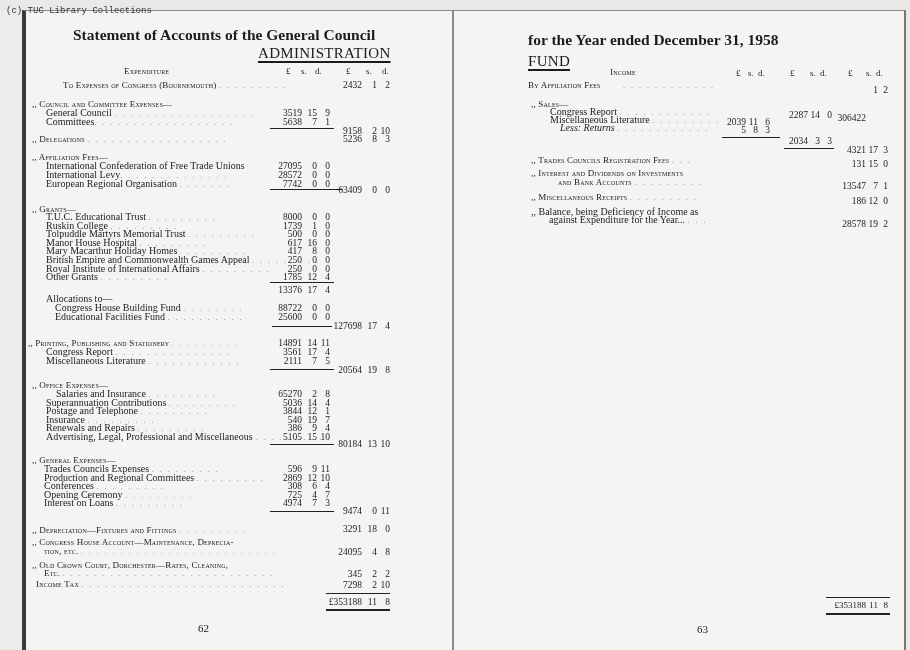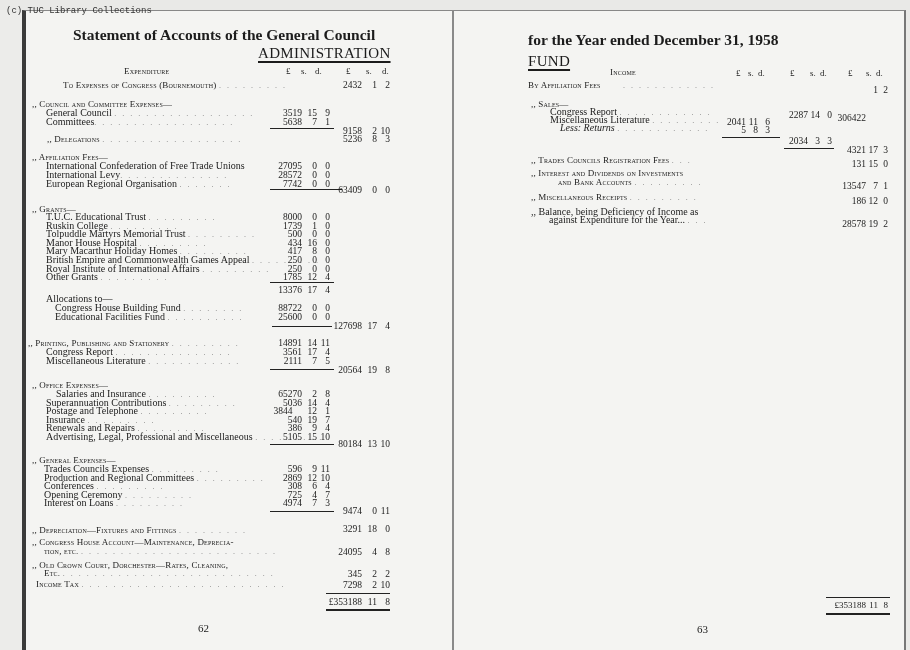--- a/index.html
+++ b/index.html
@@ -65,21 +65,21 @@
 <div class="col" style="left:318px; width:12px; top:109px;">9</div>
 <div class="abs txt" style="left:46px; top:117px;"><span>Committees</span><span class="dots">..................</span></div>
 <div class="col" style="left:270px; width:32px; top:118px;">5638</div>
 <div class="col" style="left:303px; width:14px; top:118px;">7</div>
 <div class="col" style="left:318px; width:12px; top:118px;">1</div>
 <div class="rule" style="left:270px; top:128px; width:64px;"></div>
 <div class="col" style="left:320px; width:42px; top:127px;">9158</div>
 <div class="col" style="left:365px; width:12px; top:127px;">2</div>
 <div class="col" style="left:378px; width:12px; top:127px;">10</div>
 
-<div class="abs sc" style="left:32px; top:134px;margin-left:15px;"><span>,, Delegations</span> <span class="dots">..................</span></div>
+<div class="abs sc" style="left:32px; top:134px;"><span>,, Delegations</span> <span class="dots">..................</span></div>
 <div class="col" style="left:320px; width:42px; top:135px;">5236</div>
 <div class="col" style="left:365px; width:12px; top:135px;">8</div>
 <div class="col" style="left:378px; width:12px; top:135px;">3</div>
 
 <div class="abs sc" style="left:32px; top:152px;">,, Affiliation Fees—</div>
 <div class="abs txt" style="left:46px; top:161px;">International Confederation of Free Trade Unions</div>
 <div class="col" style="left:264px; width:38px; top:162px;">27095</div>
 <div class="col" style="left:303px; width:14px; top:162px;">0</div>
 <div class="col" style="left:318px; width:12px; top:162px;">0</div>
 <div class="abs txt" style="left:46px; top:170px;"><span>International Levy</span><span class="dots">..............</span></div>
@@ -103,21 +103,21 @@
     <div class="col" style="left:318px; width:12px; top:213px;">0</div>
     <div class="abs txt" style="left:46px; top:220.6px;"><span>Ruskin College</span> <span class="dots">.........</span></div>
     <div class="col" style="left:264px; width:38px; top:221.6px;">1739</div>
     <div class="col" style="left:303px; width:14px; top:221.6px;">1</div>
     <div class="col" style="left:318px; width:12px; top:221.6px;">0</div>
     <div class="abs txt" style="left:46px; top:229.2px;"><span>Tolpuddle Martyrs Memorial Trust</span> <span class="dots">.........</span></div>
     <div class="col" style="left:264px; width:38px; top:230.2px;">500</div>
     <div class="col" style="left:303px; width:14px; top:230.2px;">0</div>
     <div class="col" style="left:318px; width:12px; top:230.2px;">0</div>
     <div class="abs txt" style="left:46px; top:237.8px;"><span>Manor House Hospital</span> <span class="dots">.........</span></div>
-    <div class="col" style="left:264px; width:38px; top:238.8px;">434</div>
+    <div class="col" style="left:264px; width:38px; top:238.8px;">617</div>
     <div class="col" style="left:303px; width:14px; top:238.8px;">16</div>
     <div class="col" style="left:318px; width:12px; top:238.8px;">0</div>
     <div class="abs txt" style="left:46px; top:246.4px;"><span>Mary Macarthur Holiday Homes</span> <span class="dots">.........</span></div>
     <div class="col" style="left:264px; width:38px; top:247.4px;">417</div>
     <div class="col" style="left:303px; width:14px; top:247.4px;">8</div>
     <div class="col" style="left:318px; width:12px; top:247.4px;">0</div>
     <div class="abs txt" style="left:46px; top:255px;"><span>British Empire and Commonwealth Games Appeal</span> <span class="dots">.........</span></div>
     <div class="col" style="left:264px; width:38px; top:256px;">250</div>
     <div class="col" style="left:303px; width:14px; top:256px;">0</div>
     <div class="col" style="left:318px; width:12px; top:256px;">0</div>
@@ -169,21 +169,21 @@
 <div id="office-list">
     <div class="abs txt" style="left:56px; top:389px;"><span>Salaries and Insurance</span> <span class="dots">.........</span></div>
     <div class="col" style="left:264px; width:38px; top:390px;">65270</div>
     <div class="col" style="left:303px; width:14px; top:390px;">2</div>
     <div class="col" style="left:318px; width:12px; top:390px;">8</div>
     <div class="abs txt" style="left:46px; top:397.6px;"><span>Superannuation Contributions</span> <span class="dots">.........</span></div>
     <div class="col" style="left:264px; width:38px; top:398.6px;">5036</div>
     <div class="col" style="left:303px; width:14px; top:398.6px;">14</div>
     <div class="col" style="left:318px; width:12px; top:398.6px;">4</div>
     <div class="abs txt" style="left:46px; top:406.2px;"><span>Postage and Telephone</span> <span class="dots">.........</span></div>
-    <div class="col" style="left:264px; width:38px; top:407.2px;text-align:center;">3844</div>
+    <div class="col" style="left:264px; width:38px; top:407.2px;">3844</div>
     <div class="col" style="left:303px; width:14px; top:407.2px;">12</div>
     <div class="col" style="left:318px; width:12px; top:407.2px;">1</div>
     <div class="abs txt" style="left:46px; top:414.8px;"><span>Insurance</span> <span class="dots">.........</span></div>
     <div class="col" style="left:264px; width:38px; top:415.8px;">540</div>
     <div class="col" style="left:303px; width:14px; top:415.8px;">19</div>
     <div class="col" style="left:318px; width:12px; top:415.8px;">7</div>
     <div class="abs txt" style="left:46px; top:423.4px;"><span>Renewals and Repairs</span> <span class="dots">.........</span></div>
     <div class="col" style="left:264px; width:38px; top:424.4px;">386</div>
     <div class="col" style="left:303px; width:14px; top:424.4px;">9</div>
     <div class="col" style="left:318px; width:12px; top:424.4px;">4</div>
@@ -275,21 +275,21 @@
 <div class="col" style="left:830px; width:36px; top:86px;margin-top:28px;">306422</div>
 <div class="col" style="left:868px; width:10px; top:86px;">1</div>
 <div class="col" style="left:880px; width:8px; top:86px;">2</div>
 
 <div class="abs sc" style="left:531px; top:99px;">,, Sales—</div>
 <div class="abs txt" style="left:550px; top:107px;"><span>Congress Report</span> <span class="dots">............</span></div>
 <div class="col" style="left:780px; width:28px; top:111px;">2287</div>
 <div class="col" style="left:810px; width:10px; top:111px;">14</div>
 <div class="col" style="left:824px; width:8px; top:111px;">0</div>
 <div class="abs txt" style="left:550px; top:115px;"><span>Miscellaneous Literature</span> <span class="dots">.........</span></div>
-<div class="col" style="left:720px; width:26px; top:118px;">2041</div>
+<div class="col" style="left:720px; width:26px; top:118px;">2039</div>
 <div class="col" style="left:748px; width:10px; top:118px;">11</div>
 <div class="col" style="left:762px; width:8px; top:118px;">6</div>
 <div class="abs txt" style="left:560px; top:123px;"><i>Less: Returns</i> <span class="dots">............</span></div>
 <div class="col" style="left:720px; width:26px; top:126px;">5</div>
 <div class="col" style="left:748px; width:10px; top:126px;">8</div>
 <div class="col" style="left:762px; width:8px; top:126px;">3</div>
 <div class="rule" style="left:722px; top:137px; width:58px;"></div>
 <div class="col" style="left:780px; width:28px; top:137px;">2034</div>
 <div class="col" style="left:810px; width:10px; top:137px;">3</div>
 <div class="col" style="left:824px; width:8px; top:137px;">3</div>

